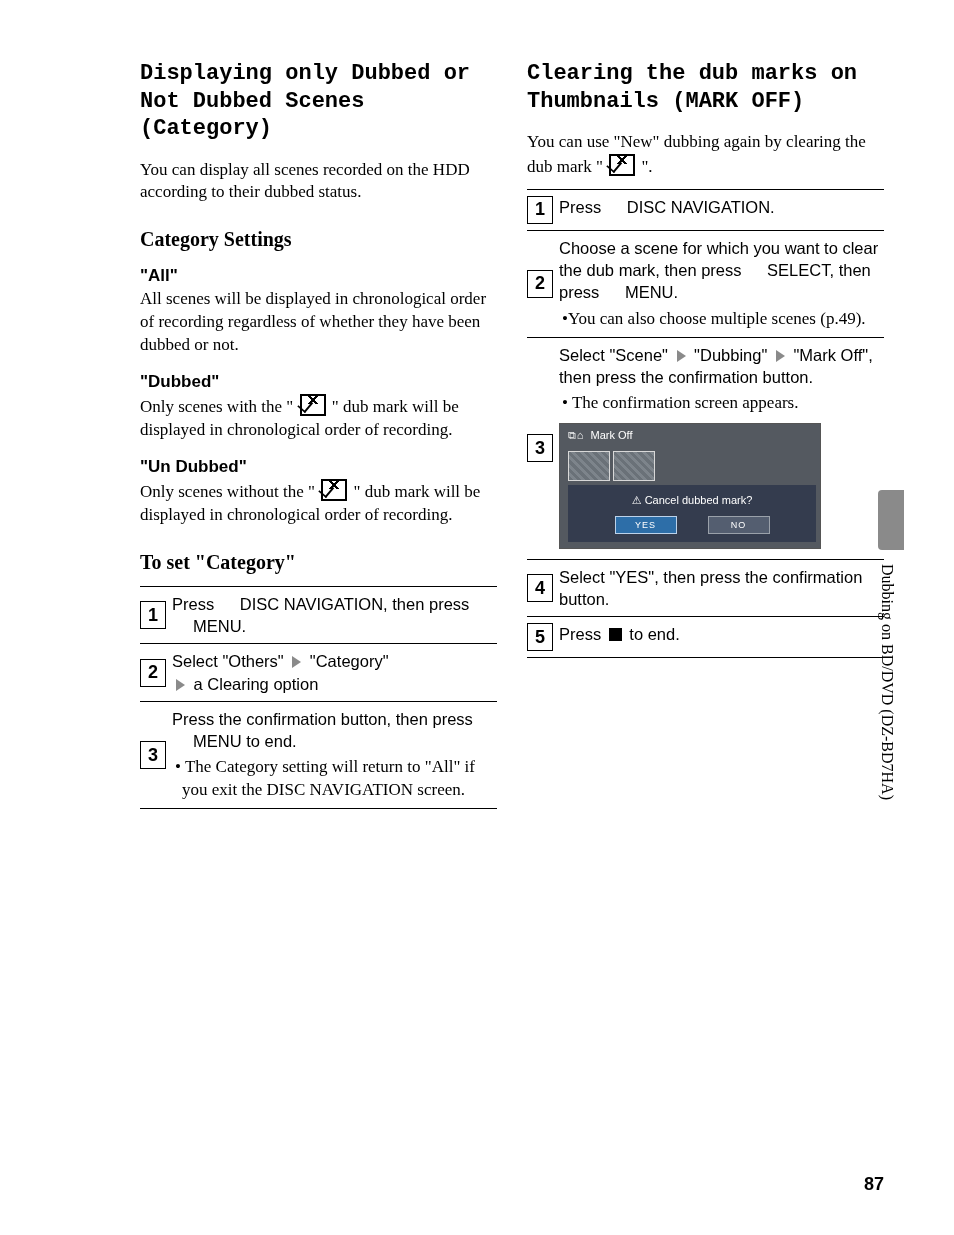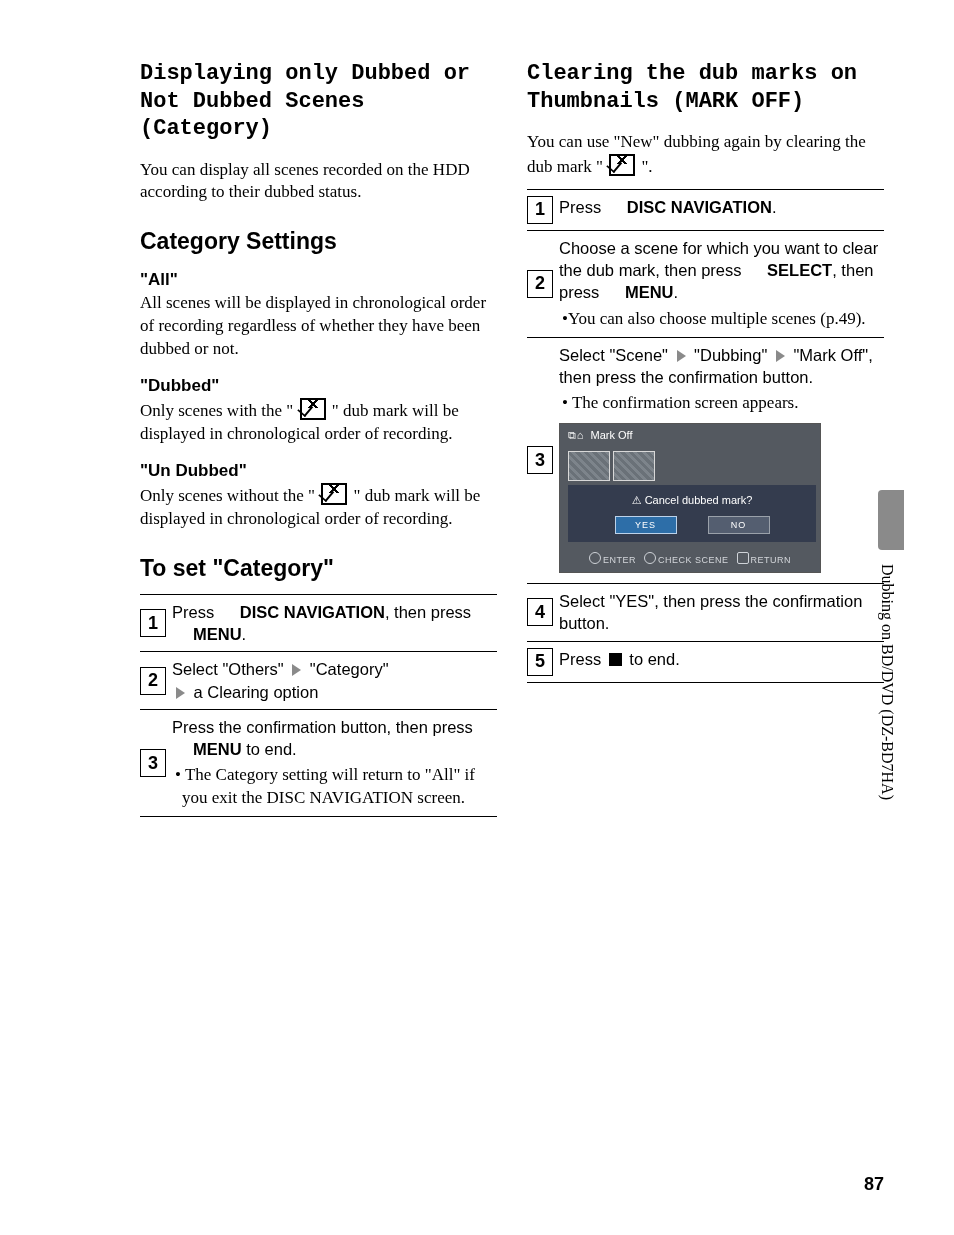--- a/index.html
+++ b/index.html
@@ -26,27 +26,27 @@
     min-width: 0;
   }
   h2.section-title {
     font-family: Liberation Mono, monospace;
     font-weight: 900;
     font-size: 22px;
     line-height: 1.25;
     margin: 0 0 16px 0;
   }
   h2.subsection {
-    font-family: Liberation Sans, sans-serif;
+    font-family: Liberation Serif, serif;
     font-weight: 900;
-    font-size: 23px;
+    font-size: 20px;
     margin: 24px 0 12px 0;
   }
   p { margin: 0 0 10px 0; line-height: 1.35; }
-  .bold-sans { font-family: Arial, Helvetica, sans-serif; font-weight: 700; padding-left: 21px; }
+  .bold-sans { font-family: Arial, Helvetica, sans-serif; font-weight: 400; padding-left: 21px; }
   .option-head {
     font-family: Arial, Helvetica, sans-serif;
     font-weight: 700;
     margin: 14px 0 0 0;
   }
   .steps { margin-top: 8px; }
   .step {
     display: flex;
     align-items: stretch;
     border-top: 1px solid #000;
@@ -334,25 +334,20 @@
               <div class="screen-body">
                 <div class="q">
                   <span>⚠</span>
                   <span>Cancel dubbed mark?</span>
                 </div>
                 <div class="btnrow">
                   <div class="scrbtn sel">YES</div>
                   <div class="scrbtn">NO</div>
                 </div>
               </div>
-              <div class="screen-footer">
-                <span><span class="footer-ico"></span><span>ENTER</span></span>
-                <span><span class="footer-ico"></span><span>CHECK SCENE</span></span>
-                <span><span class="footer-ico sq"></span><span>RETURN</span></span>
-              </div>
             </div>
           </div>
         </div>
 
         <div class="step">
           <div class="step-num-wrap">
               <div class="step-num">4</div>
             </div>
           <div class="step-body">Select "YES", then press the confirmation button.</div>
         </div>

